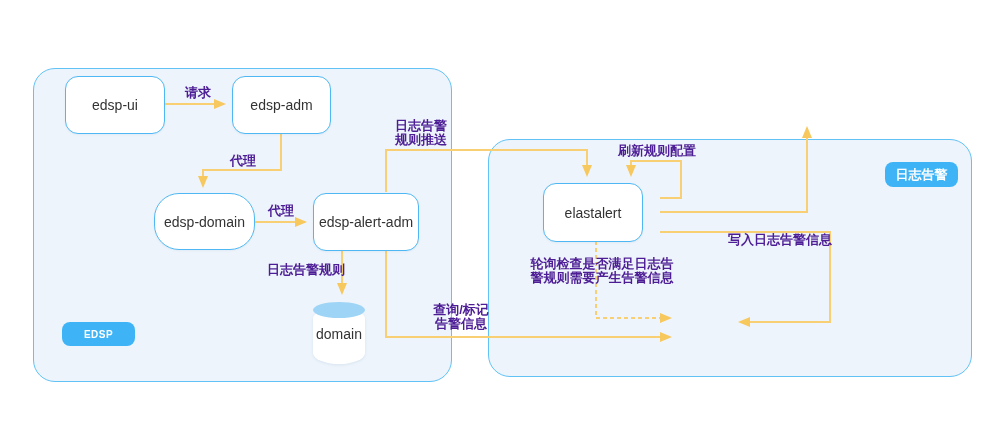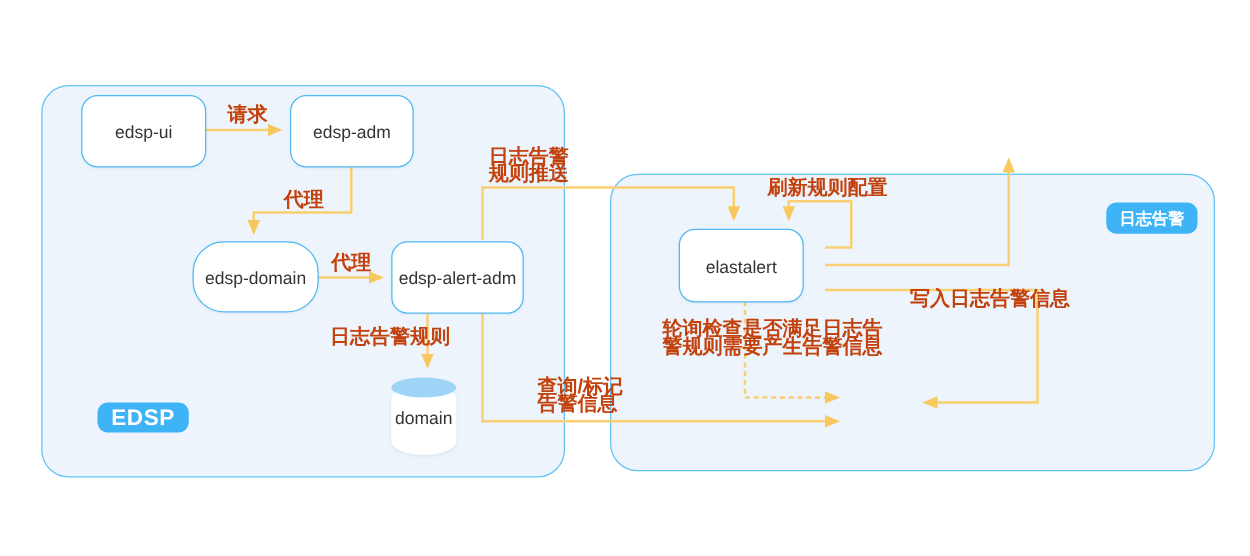--- a/index.html
+++ b/index.html
@@ -33,25 +33,25 @@
   .cyl .body{position:absolute;left:0;right:0;top:7px;bottom:0;background:#ffffff;
              border-radius:26px 26px 26px 26px / 9px 9px 11px 11px;box-shadow:0 1px 3px rgba(90,140,180,0.15);}
   .cyl .top{position:absolute;left:0;right:0;top:0;height:16px;background:#9ed4f5;border-radius:50%;}
   .cyl .lbl{position:absolute;left:0;right:0;top:24px;text-align:center;font-size:14px;color:#333333;}
   .cyl-domain{left:313px;top:302px;width:52px;height:62px;}
   .cyl-es{left:678px;top:293px;width:54px;height:64px;}
 
   
   .badge{position:absolute;background:#3eb4f7;color:#ffffff;font-weight:700;border-radius:8px;
          display:flex;align-items:center;justify-content:center;z-index:2;}
-  .b-edsp{left:78px;top:322px;width:73px;height:24px;font-size:18px;letter-spacing:0.5px;}
+  .b-edsp{left:62px;top:322px;width:73px;height:24px;font-size:10px;letter-spacing:0.5px;}
   .b-log{left:885px;top:162px;width:73px;height:25px;font-size:13px;}
 
   
-  .elabel{position:absolute;z-index:3;font-size:16px;line-height:14px;font-weight:700;color:#c2410c;
+  .elabel{position:absolute;z-index:3;font-size:13px;line-height:14px;font-weight:700;color:#4c1d95;
           text-align:center;white-space:nowrap;}
   .l-request{left:178px;top:86px;width:40px;}
   .l-proxy1{left:226px;top:154px;width:34px;}
   .l-proxy2{left:264px;top:204px;width:34px;}
   .l-alert-rule{left:264px;top:263px;width:84px;}
   .l-rule-push{left:391px;top:119px;width:60px;}
   .l-refresh{left:614px;top:144px;width:86px;}
   .l-send{left:718px;top:156px;width:96px;}
   .l-write{left:728px;top:233px;width:104px;}
   .l-poll{left:530px;top:257px;width:144px;}

